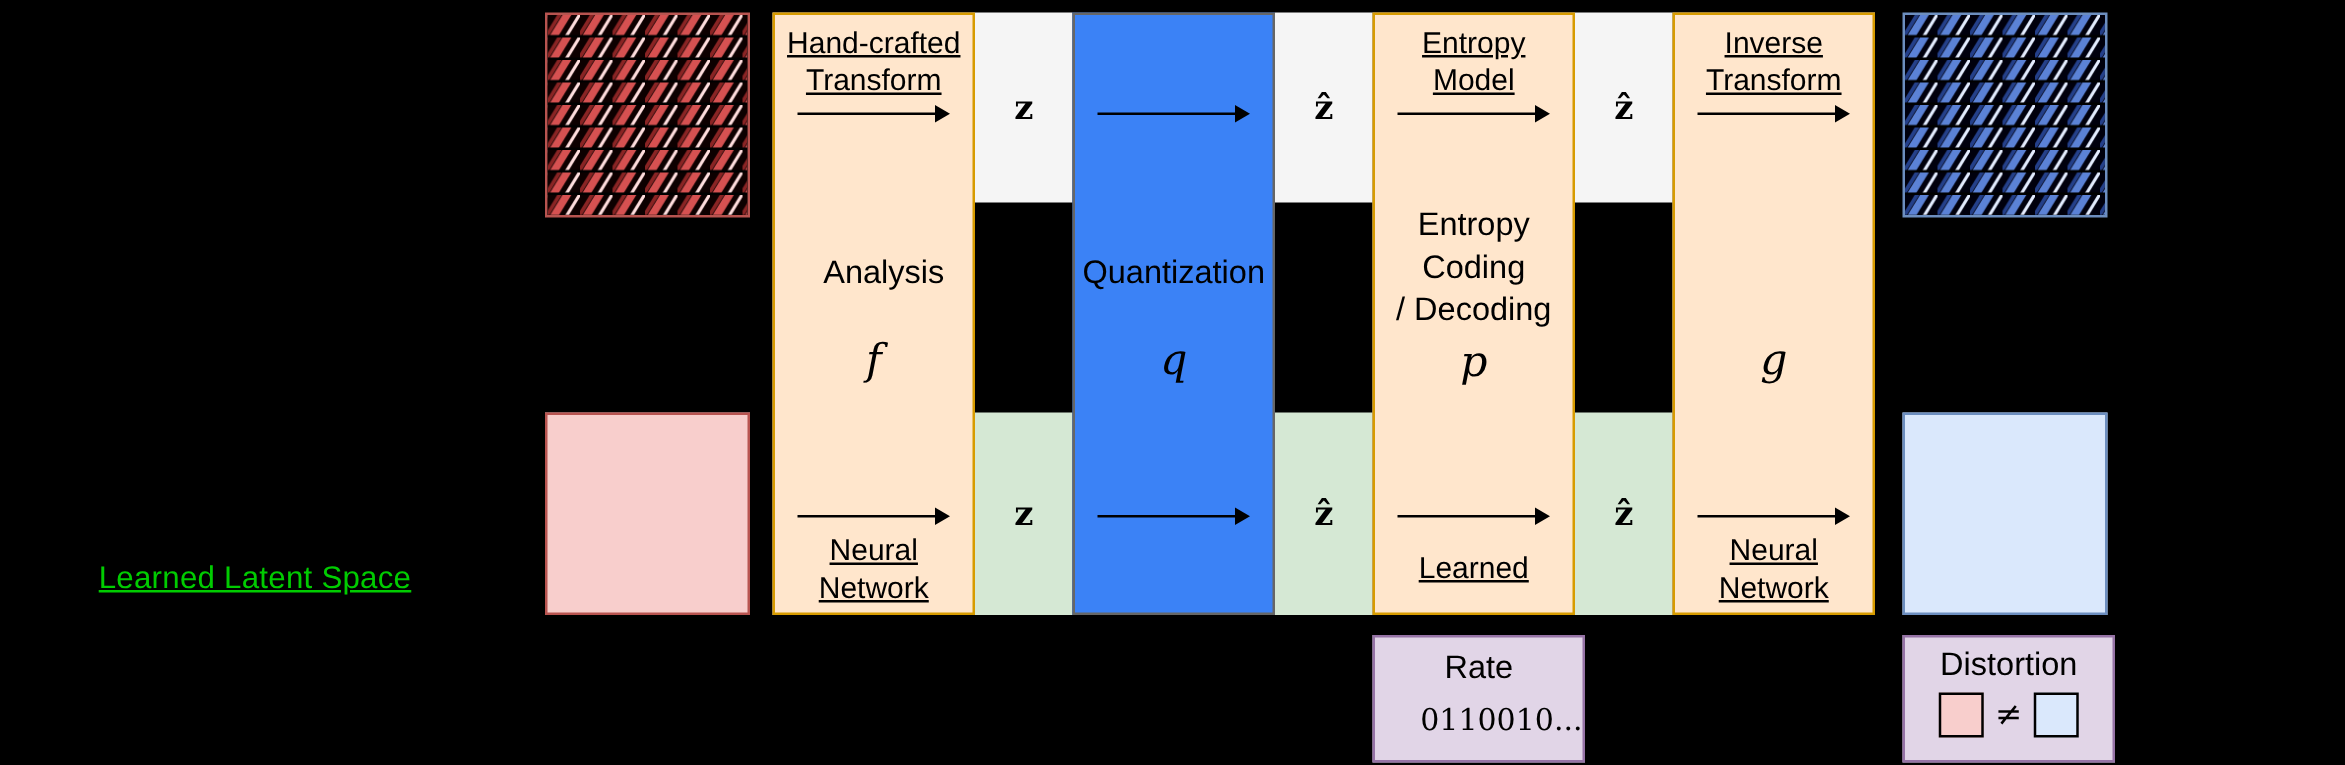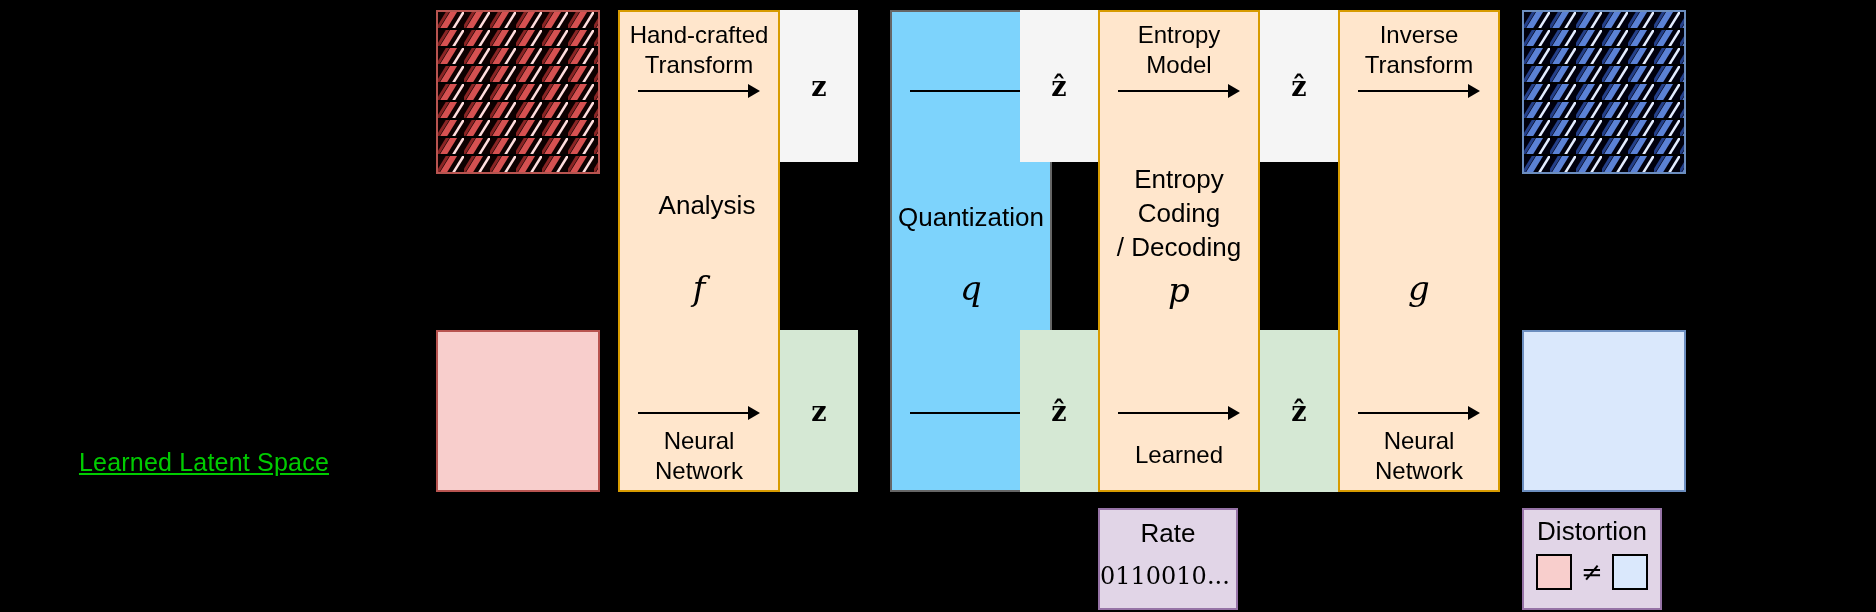--- a/index.html
+++ b/index.html
@@ -48,29 +48,30 @@
 
   .block {
     position: absolute;
     top: 10px;
     width: 162px;
     height: 482px;
     border: 2px solid;
     box-sizing: border-box;
   }
   .block.orange { background: #ffe6cc; border-color: #d79b00; }
-  .block.gray   { background: #7dd3fc; border-color: #666666; margin-left: 32px; }
+  .block.gray   { background: #3b82f6; border-color: #666666; }
 
   .top-label, .bottom-label {
     position: absolute;
     left: 0; right: 0;
     text-align: center;
     font-size: 24px;
     line-height: 30px;
     white-space: pre-line;
+    text-decoration: underline;
   }
   .block-title {
     position: absolute;
     left: 0; right: 0;
     text-align: center;
     font-size: 26px;
     line-height: 34px;
     white-space: pre-line;
   }
   .block-symbol {
@@ -106,36 +107,36 @@
   .latent-cell.bottom { top: 330px; height: 162px; width: 78px; background: #d5e8d4; }
   .latent-symbol {
     font-family: "DejaVu Serif", serif;
     font-weight: bold;
     font-size: 27px;
   }
 
   .metric-box {
     position: absolute;
     top: 508px;
-    width: 140px;
+    width: 170px;
     height: 102px;
     background: #e1d5e7;
     border: 2px solid #9673a6;
     box-sizing: border-box;
   }
   .metric-title {
     position: absolute;
     left: 0; right: 0;
     text-align: center;
     font-size: 26px;
   }
   .metric-bits {
     position: absolute;
     left: 0; right: 0;
-    text-align: left;
+    text-align: right;
     font-family: "DejaVu Serif", serif;
     font-size: 24px;
   }
   .cmp-row {
     position: absolute;
     top: 44px;
     left: 0; right: 0;
     display: flex;
     align-items: center;
     justify-content: center;
@@ -188,21 +189,21 @@
   <div class="color-square sq-pink" style="left:436px; top:330px;"></div>
   <div class="color-square sq-blue" style="left:1522px; top:330px;"></div>
 
   <div class="block orange" style="left:618px;">
     <div class="top-label" style="top:8px;">Hand-crafted
 Transform</div>
     <div class="arrow" style="top:72px;">
         <span class="line"></span>
         <span class="head"></span>
       </div>
-    <div class="block-title" style="top:176px;padding-left:16px;">Analysis</div>
+    <div class="block-title" style="top:188px;padding-left:16px;">Analysis</div>
     <div class="block-symbol" style="top:256px;">f</div>
     <div class="arrow" style="top:394px;">
         <span class="line"></span>
         <span class="head"></span>
       </div>
     <div class="bottom-label" style="top:414px;">Neural
 Network</div>
   </div>
 
   <div class="latent-cell top" style="left:780px;">

